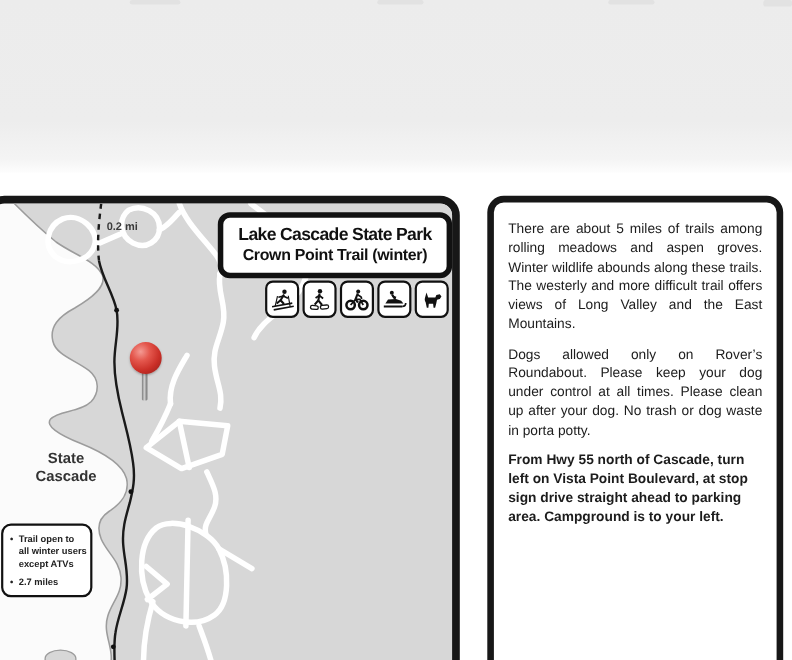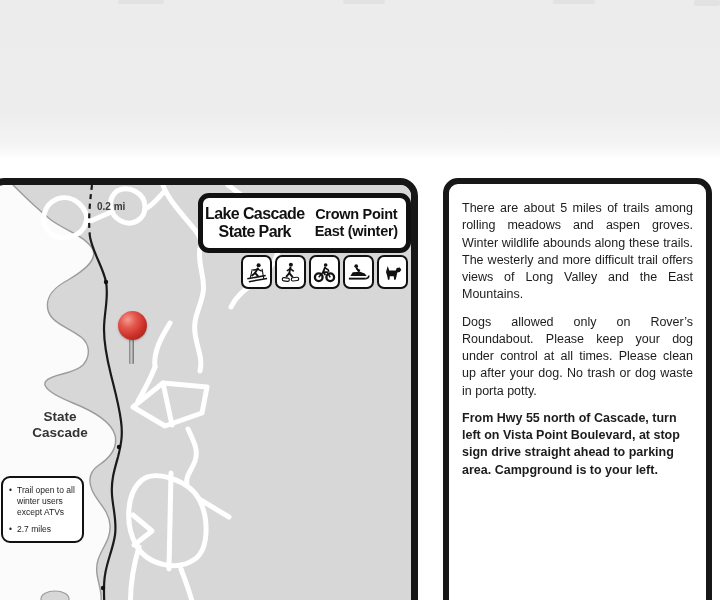--- a/index.html
+++ b/index.html
@@ -16,21 +16,21 @@
   .map-frame{
     position:absolute;left:-14px;top:178px;width:418px;height:430px;
     border:7px solid #171717;border-radius:18px;overflow:hidden;
     background:#fbfbfb;
   }
   .map-frame svg.basemap{position:absolute;left:0;top:0;}
 
   .map-title-box{
     position:absolute;left:205px;top:8px;width:203px;height:50px;
     background:#ffffff;border:5px solid #111;border-radius:11px;
-    display:flex;align-items:center;justify-content:center;
+    display:flex;flex-direction:column;align-items:center;justify-content:center;
     text-align:center;
   }
   .map-title-line1{font-weight:700;font-size:16px;letter-spacing:-0.6px;color:#111;line-height:1.15;}
   .map-title-line2{font-weight:700;font-size:14.5px;letter-spacing:-0.3px;color:#111;line-height:1.15;}
 
   .icons-row{position:absolute;left:248px;top:70px;display:flex;gap:3px;}
   .icon-box{width:27px;height:30px;background:#fff;border:2.5px solid #111;border-radius:7px;
     display:flex;align-items:center;justify-content:center;}
   .icon-box svg{width:23px;height:23px;}
 
@@ -38,21 +38,21 @@
 
   .lake-label{position:absolute;left:18px;top:224px;width:98px;text-align:center;
     font-weight:700;font-size:13.5px;line-height:1.2;color:#333;}
 
   .legend-box{
     position:absolute;left:8px;top:291px;width:70px;
     background:#fff;border:2.5px solid #111;border-radius:9px;
     padding:7px 3px 6px 6px;
   }
   .legend-item{position:relative;padding-left:8px;margin-bottom:6px;
-    font-weight:400;font-size:8.5px;line-height:1.28;color:#222;}
+    font-weight:700;font-size:8.5px;line-height:1.28;color:#222;}
   .legend-item:last-child{margin-bottom:0;}
   .legend-item::before{content:"\2022";position:absolute;left:0;top:0;}
 
   .pin-stem{position:absolute;left:136px;top:152px;width:5px;height:27px;
     background:linear-gradient(90deg,#7b7b7b,#cfcfcf 45%,#6e6e6e);border-radius:1px;}
   .pin-ball{position:absolute;left:125px;top:126px;width:29px;height:29px;border-radius:50%;
     background:radial-gradient(circle at 34% 30%,#f49a93 0%,#e4574d 30%,#ca2f27 62%,#8c1d18 100%);
     box-shadow:0 1px 2px rgba(0,0,0,0.25);}
 
   
@@ -133,21 +133,21 @@
         <circle cx="113" cy="97" r="2.2"></circle>
         <circle cx="126" cy="262" r="2.2"></circle>
         <circle cx="110" cy="403" r="2.2"></circle>
       </g>
     </svg>
 
     <div class="scale-label">0.2 mi</div>
 
     <div class="map-title-box">
       <div class="map-title-line1">Lake Cascade State Park</div>
-      <div class="map-title-line2">Crown Point East (winter)</div>
+      <div class="map-title-line2">Crown Point Trail (winter)</div>
     </div>
 
     <div class="icons-row">
       <div class="icon-box">
         <svg viewBox="0 0 24 24" fill="#111" stroke="#111">
           <circle cx="14.2" cy="4.4" r="2.1" stroke="none"></circle>
           <path d="M13.8 7 L10.5 12.5 L13.8 16" fill="none" stroke-width="2"></path>
           <path d="M10.5 12.5 L6.8 15.6" fill="none" stroke-width="2"></path>
           <path d="M13 8.5 L17.5 10.6 M13 8.5 L8.4 9.6" fill="none" stroke-width="1.6"></path>
           <path d="M17.8 8.2 L19.6 18.6 M7.6 8.6 L5.4 18" fill="none" stroke-width="1.1"></path>

